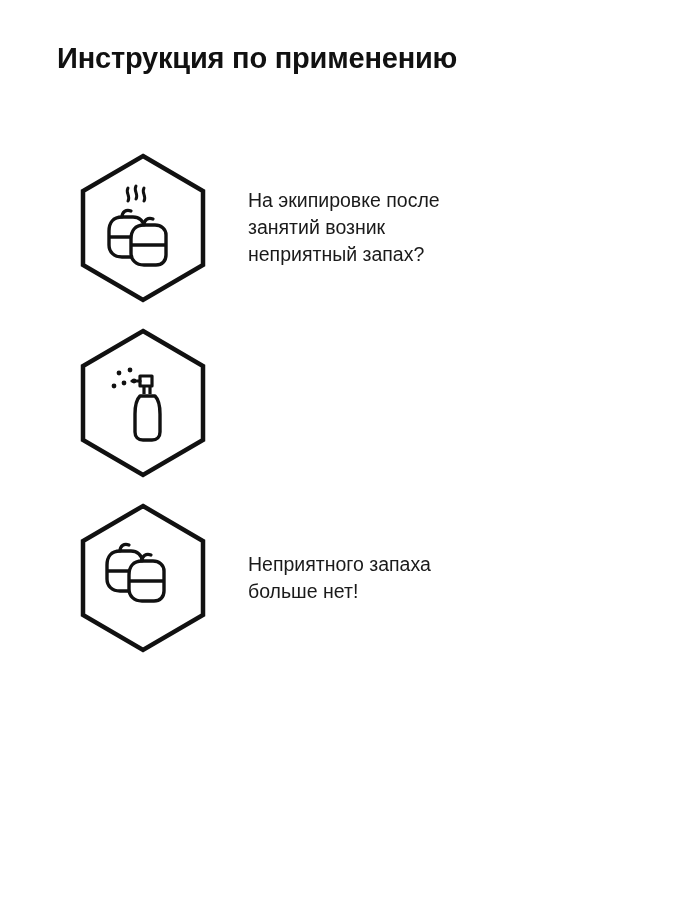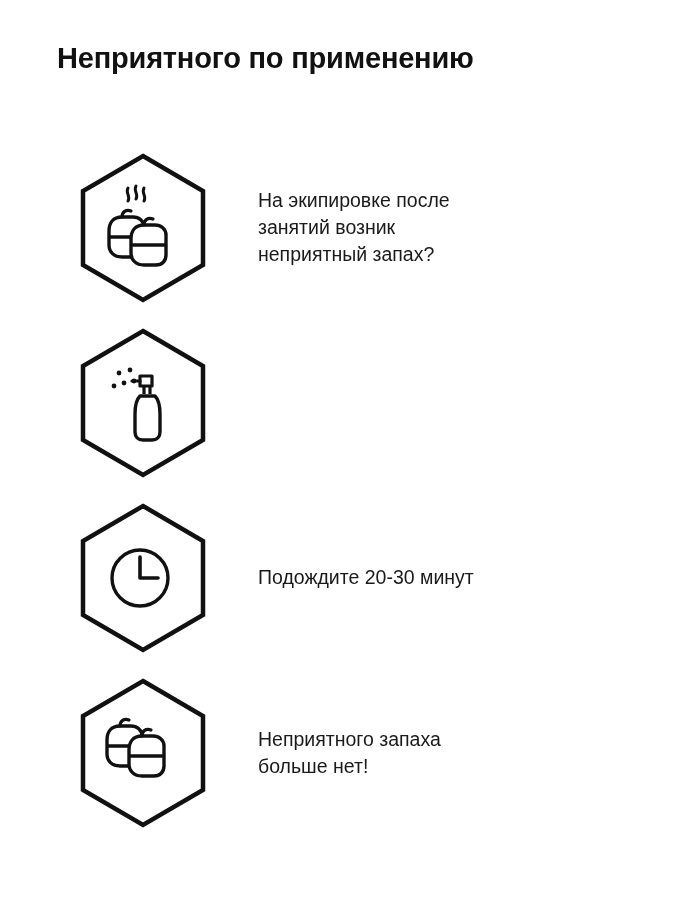--- a/index.html
+++ b/index.html
@@ -46,34 +46,34 @@
     position: relative;
     width: 130px;
     height: 150px;
     margin-left: 78px;
     flex: 0 0 auto;
   }
   .hex-wrap svg {
     display: block;
   }
   .step-text {
-    margin-left: 50px;
+    margin-left: 40px;
     font-size: 19.5px;
     line-height: 27px;
     color: #1a1a1a;
     max-width: 340px;
     white-space: pre-line;
   }
 </style>
 </head>
 <body>
 
 <div class="page">
 
-  <div class="title">Неприятного по применению</div>
+  <div class="title">Инструкция по применению</div>
 
   <div class="steps">
 
     <div class="step">
       <div class="hex-wrap">
         <svg width="130" height="150" viewBox="0 0 130 150" fill="none" xmlns="http://www.w3.org/2000/svg">
           <polygon points="65,3 125,38 125,112 65,147 5,112 5,38" stroke="#111111" stroke-width="4.5" fill="none"></polygon>
 
           <path d="M50 35 C47 40 53 43 50 48 M58 33 C55 38 61 41 58 46 M66 35 C63 40 69 43 66 48" stroke="#111111" stroke-width="3" stroke-linecap="round" fill="none"></path>
 
@@ -104,30 +104,20 @@
 
           <path d="M62 48 L74 48 L74 58 L62 58 Z" stroke="#111111" stroke-width="3.2" fill="none" stroke-linejoin="round"></path>
           <path d="M62 53 L54 53" stroke="#111111" stroke-width="3.2" stroke-linecap="round"></path>
           <path d="M66 58 L66 66 M72 58 L72 66" stroke="#111111" stroke-width="3.2"></path>
 
           <path d="M62 68 C58 72 57 78 57 86 L57 104 C57 109 60 112 65 112 L74 112 C79 112 82 109 82 104 L82 86 C82 78 81 72 77 68 Z" stroke="#111111" stroke-width="3.4" fill="none" stroke-linejoin="round"></path>
         </svg>
       </div>
     </div>
 
-    <div class="step">
-      <div class="hex-wrap">
-        <svg width="130" height="150" viewBox="0 0 130 150" fill="none" xmlns="http://www.w3.org/2000/svg">
-          <polygon points="65,3 125,38 125,112 65,147 5,112 5,38" stroke="#111111" stroke-width="4.5" fill="none"></polygon>
-          <circle cx="62" cy="75" r="28" stroke="#111111" stroke-width="3.4" fill="none"></circle>
-          <path d="M62 54 L62 75 L80 75" stroke="#111111" stroke-width="3.6" stroke-linecap="round" stroke-linejoin="round" fill="none"></path>
-        </svg>
-      </div>
-      <div class="step-text">Подождите 20-30 минут</div>
-    </div>
 
     <div class="step">
       <div class="hex-wrap">
         <svg width="130" height="150" viewBox="0 0 130 150" fill="none" xmlns="http://www.w3.org/2000/svg">
           <polygon points="65,3 125,38 125,112 65,147 5,112 5,38" stroke="#111111" stroke-width="4.5" fill="none"></polygon>
 
           <path d="M42 48 C33 48 29 54 29 62 L29 76 C29 83 34 88 42 88 L54 88 C60 88 64 84 64 78 L64 58 C64 52 59 48 53 48 Z" stroke="#111111" stroke-width="3.4" fill="none" stroke-linejoin="round"></path>
           <path d="M29 68 L64 68" stroke="#111111" stroke-width="3.4" fill="none"></path>
           <path d="M42 48 C42 43 46 40 51 42" stroke="#111111" stroke-width="3.2" fill="none" stroke-linecap="round"></path>
 

